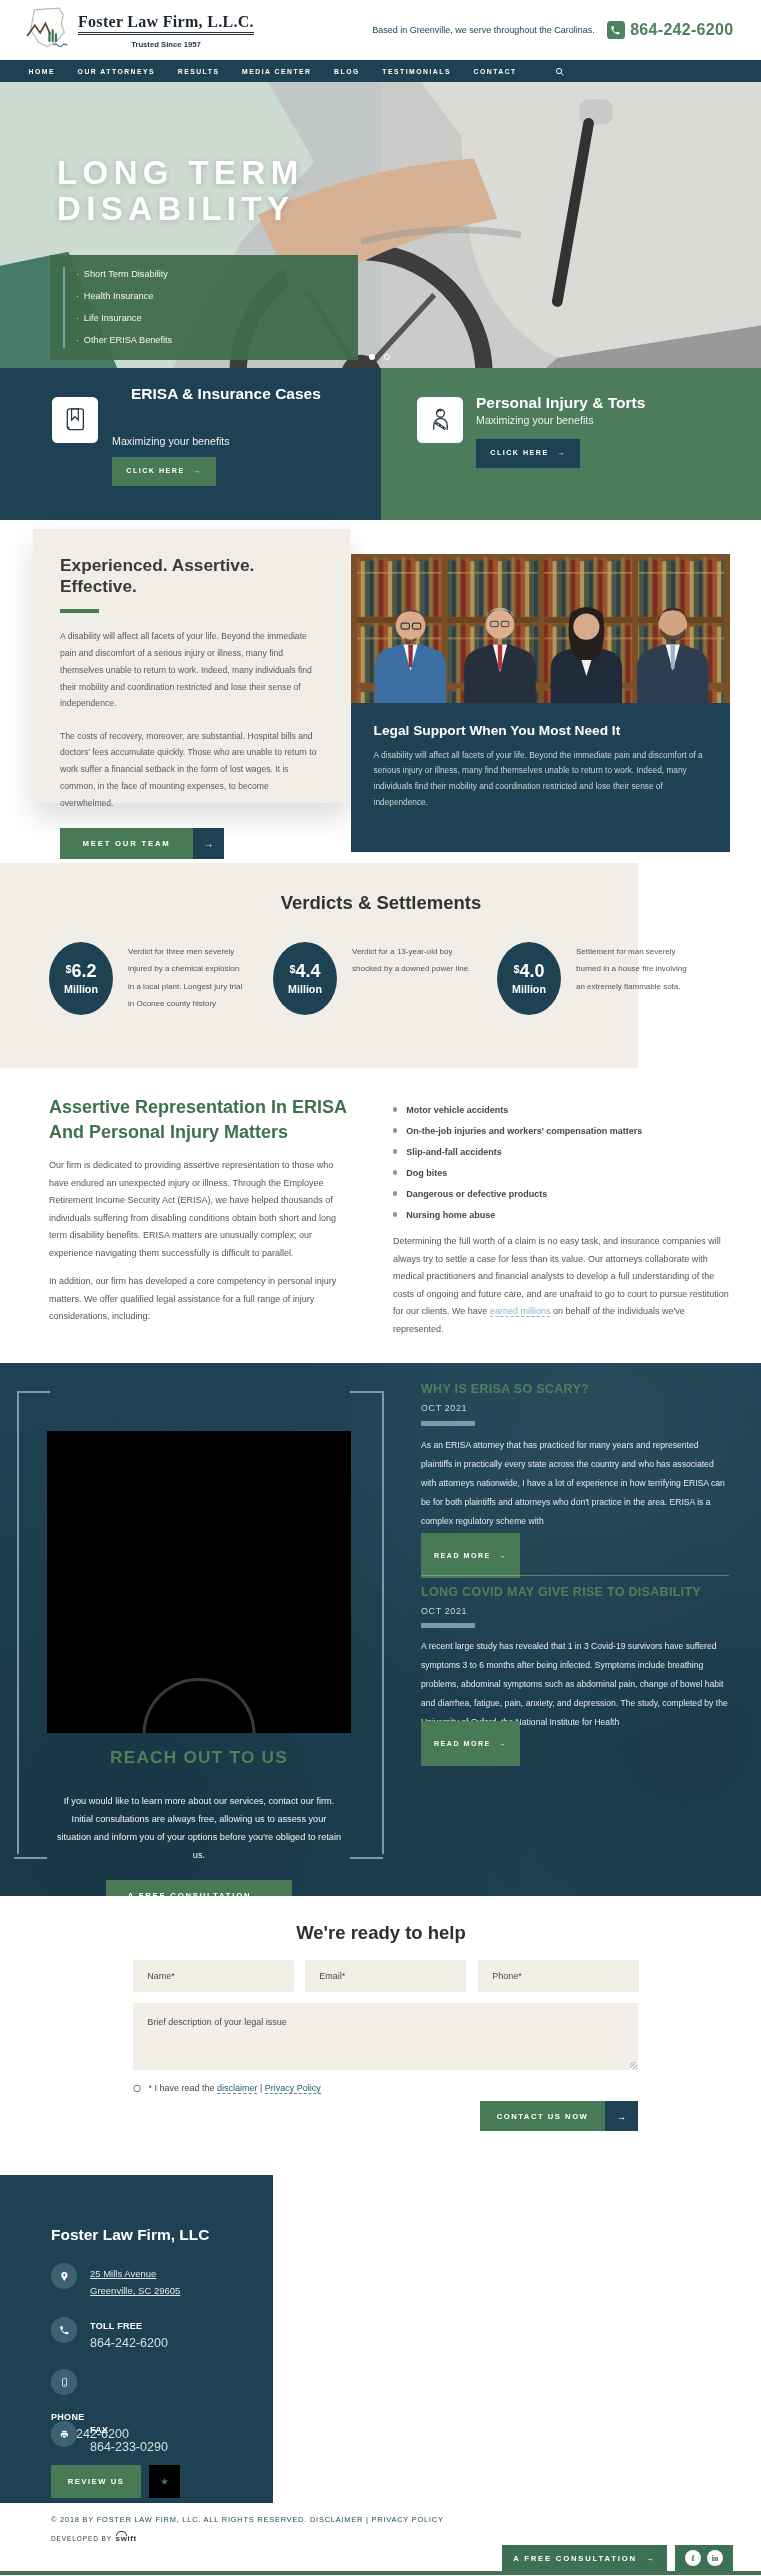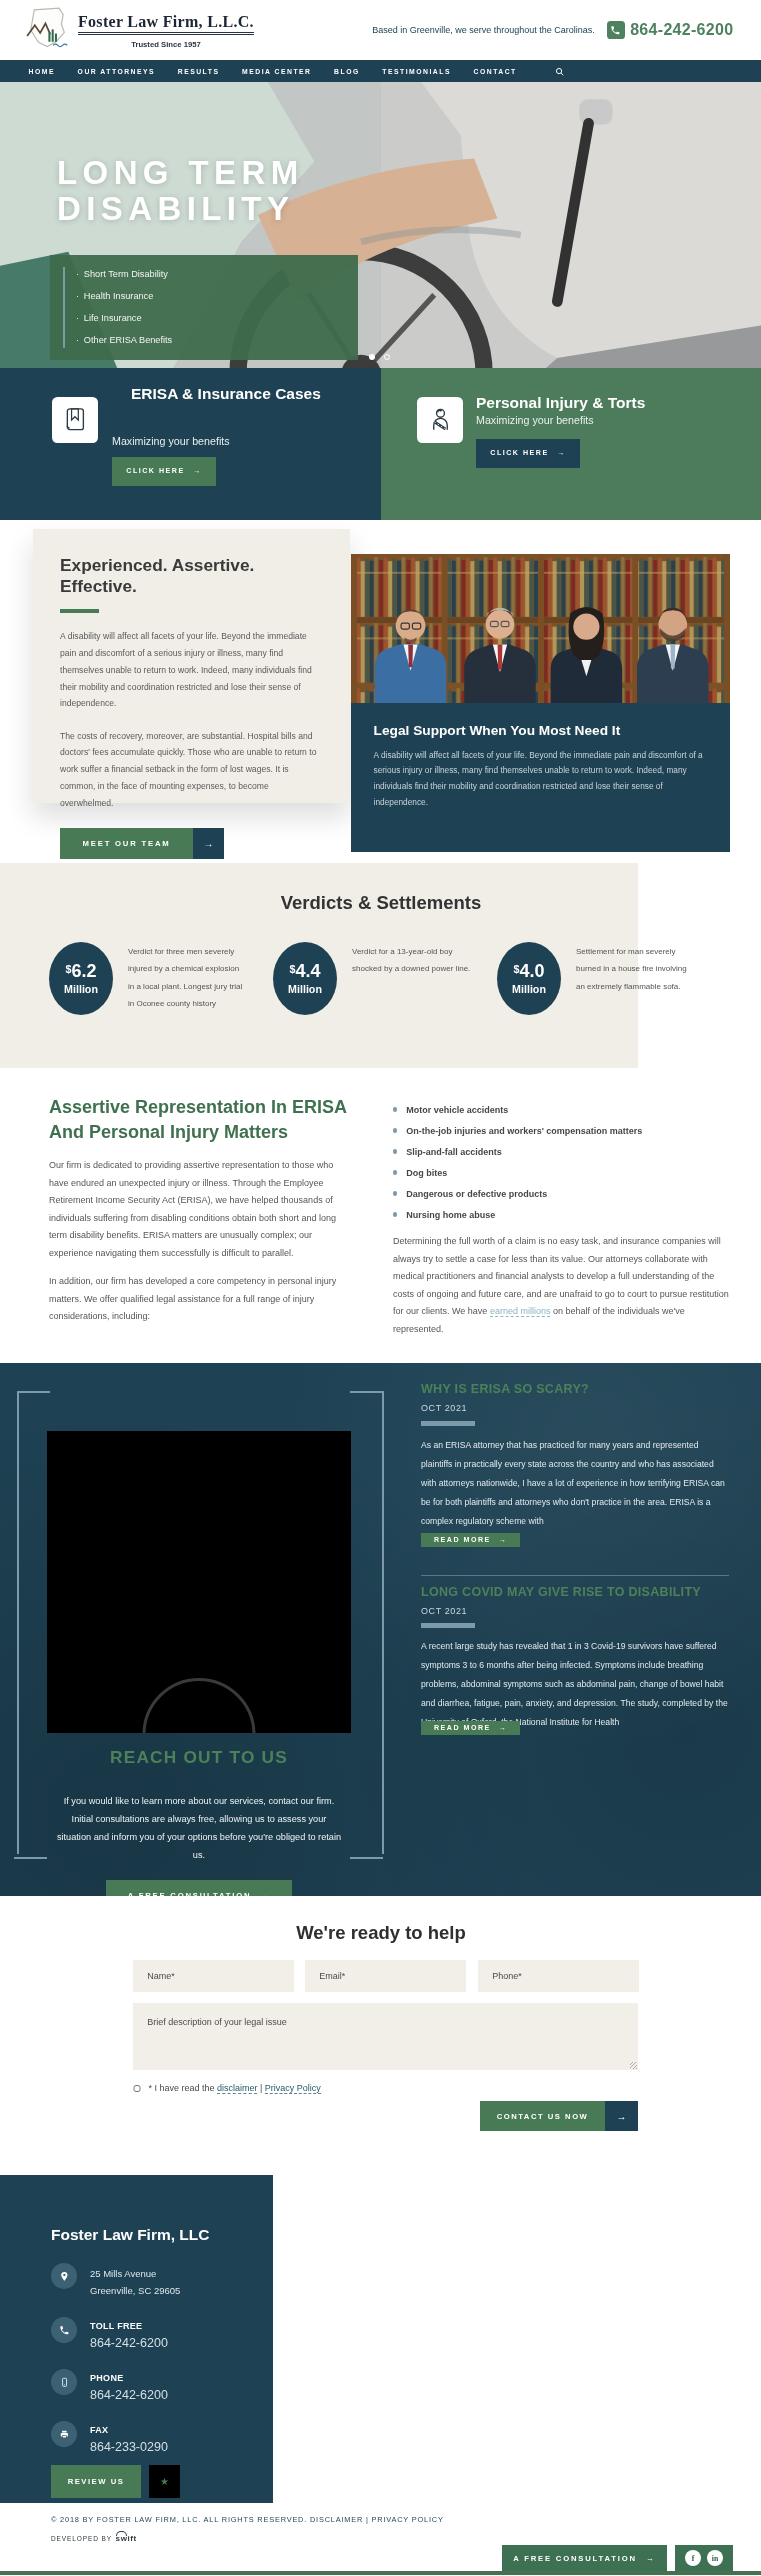--- a/index.html
+++ b/index.html
@@ -95,21 +95,21 @@
   .spinner { position:absolute; left:50%; bottom:-58px; transform:translateX(-50%); width:113px; height:113px; border-radius:50%; border:3px solid #3a3a3a; }
   .reach { position:absolute; left:47px; top:384px; width:304px; text-align:center; }
   .reach-heading { font-size:17.3px; font-weight:700; letter-spacing:1.2px; color:#4c8159; }
   .reach-body { width:285px; margin:25px auto 0; color:#eef3f5; font-size:9.2px; line-height:1.95; }
   .reach-btn { display:inline-flex; align-items:center; gap:9.5px; margin-top:15.5px; background:#487a55; height:31px; padding:0 21.4px; color:#fff; font-size:7.7px; font-weight:700; letter-spacing:1.8px; cursor:pointer; }
   .blog { position:absolute; left:421px; top:0; width:308px; height:533px; }
   .post-title { position:absolute; font-size:12.5px; font-weight:700; color:#4c8159; letter-spacing:0.3px; cursor:pointer; }
   .post-date { position:absolute; font-size:9px; color:#cdd8de; letter-spacing:0.6px; }
   .post-bar { position:absolute; width:54px; height:4.8px; background:#7d9aab; }
   .post-excerpt { position:absolute; width:308px; font-size:8.6px; color:#e3ebef; line-height:2.2; }
-  .post-btn { position:absolute; display:inline-flex; align-items:center; gap:7.7px; background:#487a55; height:14px; padding:0 13px; color:#fff; font-size:7.1px; font-weight:700; letter-spacing:1.5px; cursor:pointer; }
+  .post-btn { position:absolute; display:inline-flex; align-items:center; gap:7.7px; background:#487a55; height:45px; padding:0 13px; color:#fff; font-size:7.1px; font-weight:700; letter-spacing:1.5px; cursor:pointer; }
   .blog-divider { position:absolute; top:212px; width:308px; height:0.6px; background:rgba(255,255,255,0.28); }
 
   
   .form-sec { position:absolute; top:1896px; left:0; width:762px; height:280px; background:#fff; }
   .form-heading { position:absolute; top:26px; width:762px; text-align:center; font-size:18.5px; font-weight:700; color:#2f2f2f; }
   .form-input { position:absolute; top:64px; width:161px; height:32px; background:#f2efe9; border:none; padding:0 14.3px; font-size:9px; color:#4b4b4b; font-family:"Liberation Sans",sans-serif; }
   .form-input::placeholder, .form-textarea::placeholder { color:#4b4b4b; opacity:1; }
   .form-textarea { position:absolute; left:133px; top:107px; width:505px; height:67px; background:#f2efe9; border:none; padding:14.3px; font-size:9px; color:#4b4b4b; resize:none; font-family:"Liberation Sans",sans-serif; }
   .resize-handle { position:absolute; left:630px; top:166px; width:7.1px; height:7.1px; cursor:nwse-resize;
      background: repeating-linear-gradient(135deg, transparent 0 1.8px, #a9a9a9 1.8px 2.4px); }
@@ -119,21 +119,21 @@
   .form-btn { position:absolute; left:480px; top:205px; display:flex; cursor:pointer; }
   .form-btn-main { width:125px; height:30px; background:#487a55; display:flex; align-items:center; justify-content:center; color:#fff; font-size:7.7px; font-weight:700; letter-spacing:1.5px; }
   .form-btn-arrow { width:33px; height:30px; background:#1e4254; display:flex; align-items:center; justify-content:center; color:#fff; font-size:9.5px; }
 
   
   .footer { position:absolute; top:2175px; left:0; width:762px; height:401px; background:#fff; }
   .footer-panel { position:absolute; left:0; top:0; width:273px; height:328px; background:#1e4254; }
   .footer-firm { position:absolute; left:51px; top:51px; color:#fff; font-size:15.5px; font-weight:700; }
   .f-item { position:absolute; left:51px; display:flex; gap:13px; }
   .f-icon { width:26px; height:26px; border-radius:50%; background:#3b6173; display:flex; align-items:center; justify-content:center; flex:0 0 auto; }
-  .f-addr { color:#dde6ea; font-size:9.5px; line-height:1.8; padding-top:2.4px; }
+  .f-addr { color:#dde6ea; font-size:9.5px; line-height:1.8; padding-top:2.4px;text-decoration:underline; }
   .f-label { color:#fff; font-size:9px; font-weight:700; letter-spacing:0.3px; padding-top:3.6px; }
   .f-value { color:#d6dfe4; font-size:12.5px; margin-top:5.4px; }
   .review-btn { position:absolute; left:51px; top:290px; display:flex; cursor:pointer;gap:8px; }
   .review-main { width:90px; height:33px; background:#487a55; display:flex; align-items:center; justify-content:center; color:#fff; font-size:7.7px; font-weight:700; letter-spacing:1.5px; }
   .review-star { width:31px; height:33px; background:#000; display:flex; align-items:center; justify-content:center; color:#487a55; font-size:10px; }
   .copyright { position:absolute; left:51px; top:340px; font-size:7.4px; color:#24495a; letter-spacing:0.8px; white-space:nowrap; }
   .developed { position:absolute; left:51px; top:359px; font-size:6.5px; color:#2c3a44; letter-spacing:0.9px; display:flex; align-items:baseline; gap:3.6px; }
   .swift { font-size:8px; font-weight:700; position:relative; letter-spacing:0.6px; }
   .swift::before { content:""; position:absolute; left:0.6px; top:-3px; width:8.3px; height:4.2px; border:0.9px solid #2c3a44; border-bottom:none; border-radius:50% 50% 0 0 / 100% 100% 0 0; }
   .cta-fixed { position:absolute; left:502px; top:370px; width:165px; height:26px; background:#3e7153; display:flex; align-items:center; justify-content:center; gap:9.5px; color:#fff; font-size:7.7px; font-weight:700; letter-spacing:1.8px; cursor:pointer; }
@@ -488,21 +488,21 @@
           <svg width="10.7" height="10.7" viewBox="0 0 24 24">
               <path d="M6.6,10.8 c1.4,2.8 3.8,5.1 6.6,6.6 l2.2,-2.2 c0.3,-0.3 0.7,-0.4 1,-0.2 1.1,0.4 2.3,0.6 3.6,0.6 0.6,0 1,0.4 1,1 V20 c0,0.6 -0.4,1 -1,1 C10.6,21 3,13.4 3,4 c0,-0.6 0.4,-1 1,-1 h3.5 c0.6,0 1,0.4 1,1 0,1.2 0.2,2.4 0.6,3.6 0.1,0.3 0,0.7 -0.2,1 z" fill="#fff"></path>
             </svg>
         </span>
         <div>
           <div class="f-label">TOLL FREE</div>
           <div class="f-value">864-242-6200</div>
         </div>
       </div>
 
-      <div class="f-item" style="top:194px;">
+      <div class="f-item" style="top:194px;flex-direction:column;">
         <span class="f-icon">
           <svg width="10.7" height="10.7" viewBox="0 0 24 24">
               <rect x="8" y="3" width="9" height="18" rx="2" fill="none" stroke="#fff" stroke-width="1.8"></rect>
               <circle cx="12.5" cy="17.6" r="1.1" fill="#fff"></circle>
             </svg>
         </span>
         <div>
           <div class="f-label">PHONE</div>
           <div class="f-value">864-242-6200</div>
         </div>

